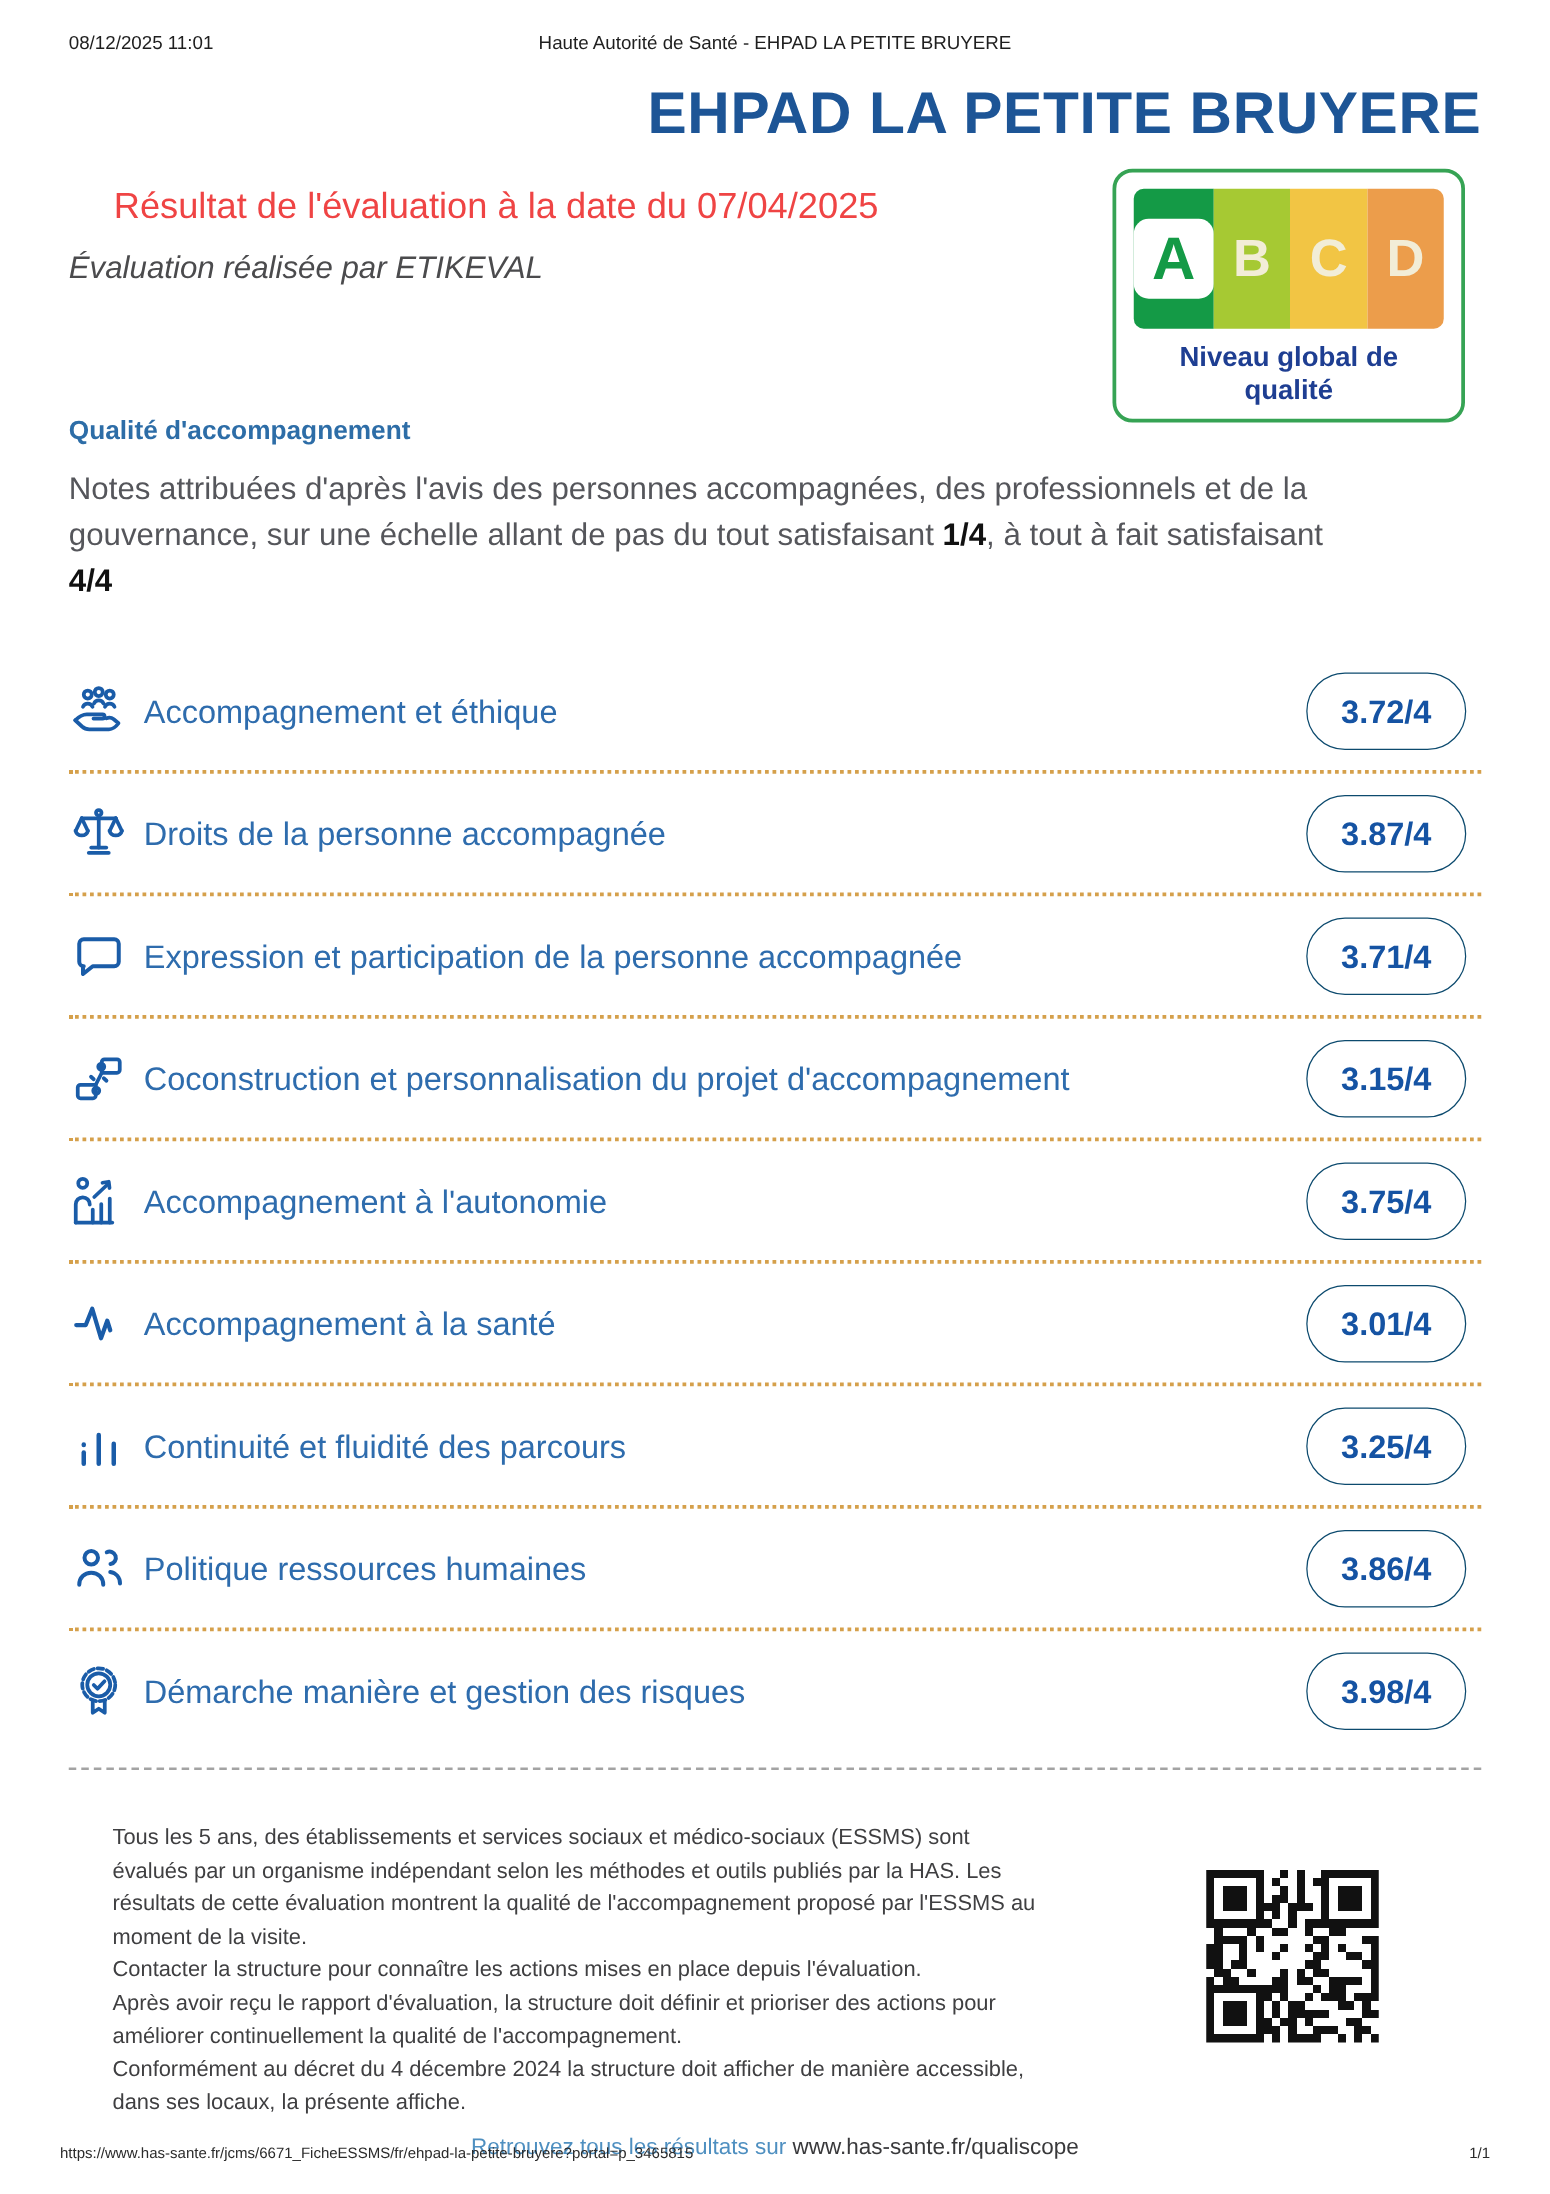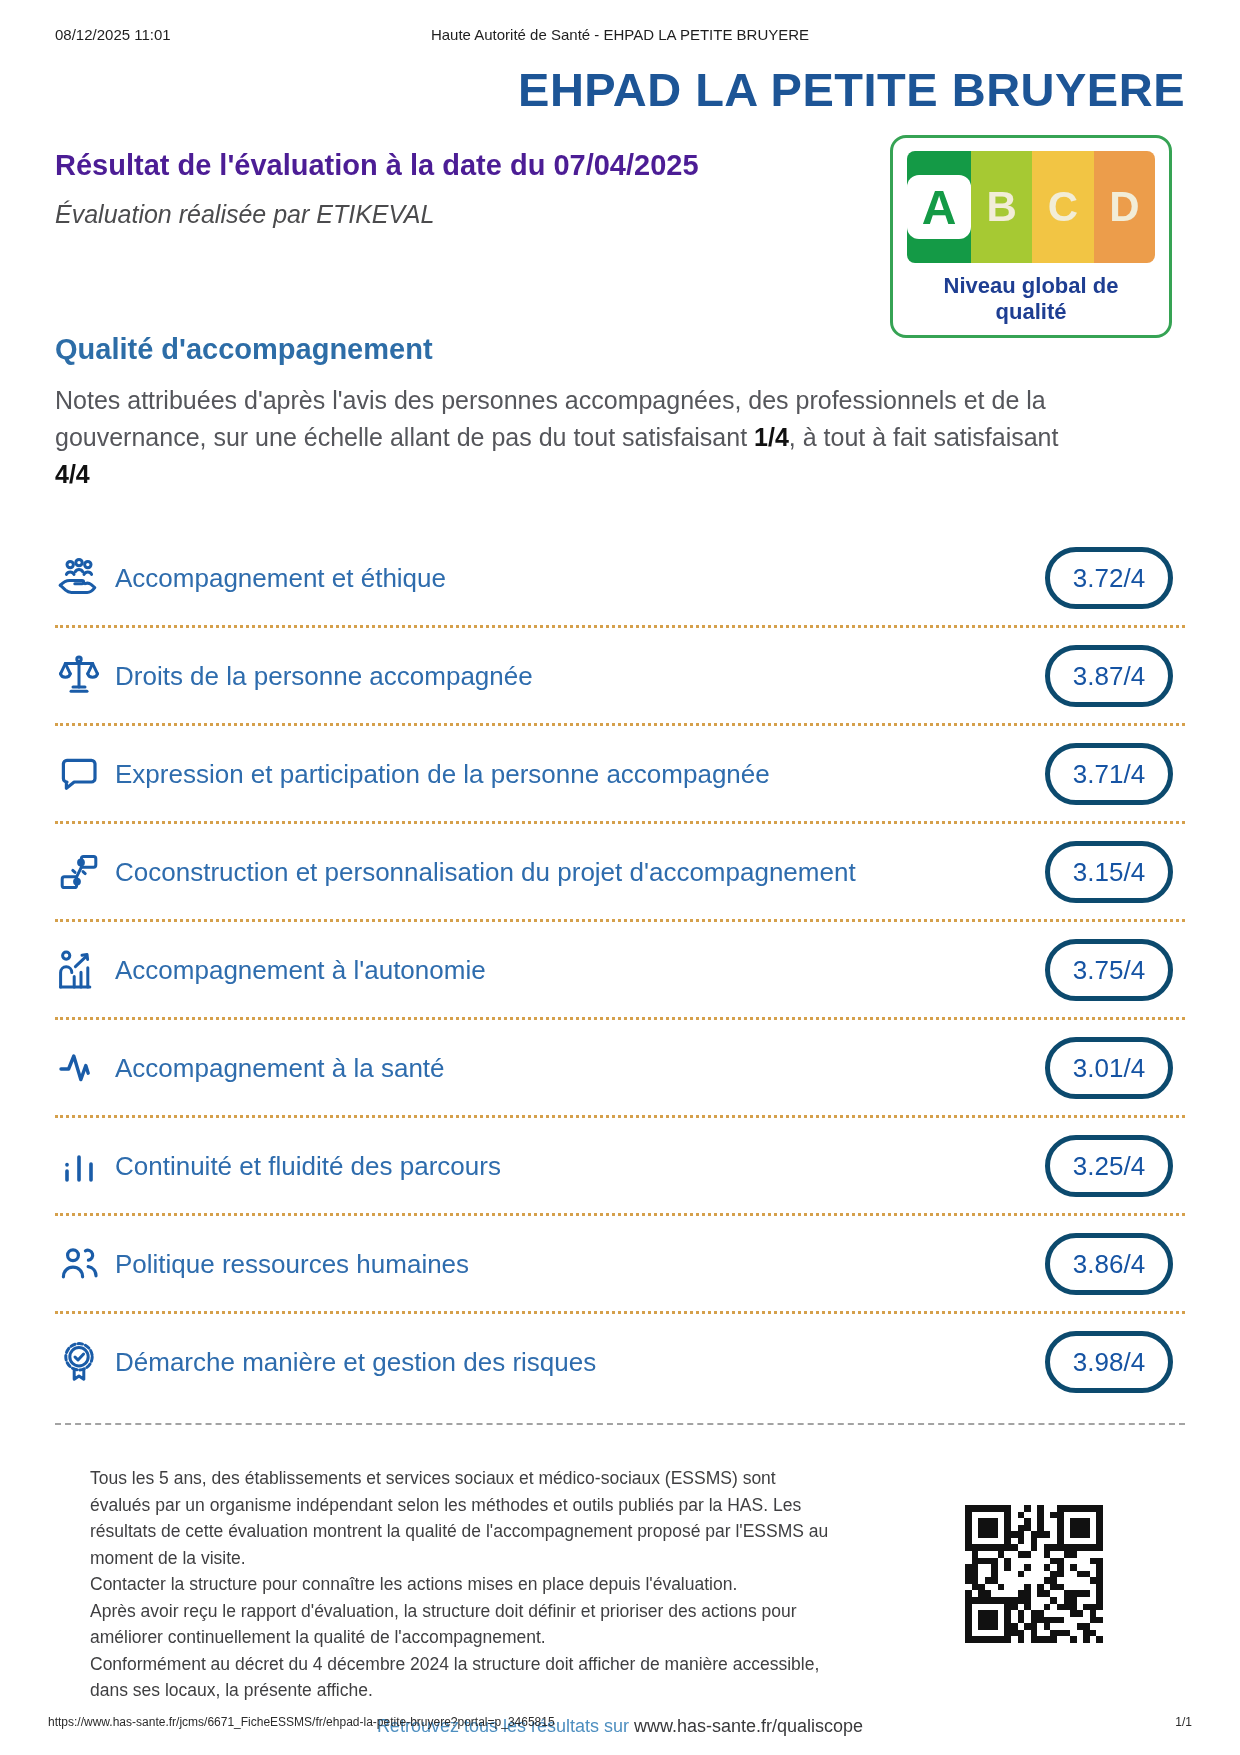--- a/index.html
+++ b/index.html
@@ -17,21 +17,21 @@
   .ph-doctitle { position:absolute; left:0; right:0; top:0; text-align:center; }
 
   
   .page-title {
     margin-top:16px; font-size:47px; font-weight:800; letter-spacing:.5px;
     color:#1d5596;
     text-align:right;
   }
 
   
-  .result-title { margin-top:32px; font-size:29px; font-weight:700; color:#4c1d95; }
+  .result-title { margin-top:32px; font-size:29px; font-weight:400; color:#ef4444;margin-left:36px; }
   .evaluator { margin-top:18px; font-size:25px; font-style:italic; color:#4b4b4d; }
 
   .quality-badge {
     position:absolute; top:135px; right:68px; width:282px;
     border:3px solid #36a354; border-radius:16px; background:#fff;
     padding:13px 14px 10px 14px;
   }
   .bands { display:flex; height:112px; }
   .band {
     flex:1; display:flex; align-items:center; justify-content:center;
@@ -44,35 +44,35 @@
   .band-a .grade-box {
     width:64px; height:64px; background:#fff; border-radius:12px;
     display:flex; align-items:center; justify-content:center;
     color:#149a46; font-size:48px; font-weight:800;
   }
   .badge-caption {
     margin-top:10px; text-align:center; font-size:22px; font-weight:700; color:#1e3e92;
   }
 
   
-  .section-title { margin-top:104px; font-size:29px; font-weight:700; color:#2d6da7; }
+  .section-title { margin-top:104px; font-size:21px; font-weight:700; color:#2d6da7; }
   .intro { margin-top:16px; font-size:25px; line-height:37px; color:#55565b; max-width:1030px; }
   .intro b { color:#111; font-weight:700; }
 
   
   .ratings { margin-top:50px; }
   .rating-row { display:flex; align-items:center; height:70px; }
   .rating-icon { width:48px; height:48px; flex:0 0 48px; margin-right:12px; color:#1a5ca8; }
   .rating-icon svg { width:100%; height:100%; display:block; }
   .rating-label { font-size:26px; color:#2e6cad; }
   .score-pill {
     margin-left:auto; margin-right:12px; min-width:128px; height:62px;
-    border:5px solid #0c4a6e; border-radius:32px; background:#fff;
+    border:1px solid #0c4a6e; border-radius:32px; background:#fff;
     display:flex; align-items:center; justify-content:center;
-    font-size:26px; font-weight:400; color:#1553a3; padding:0 18px;
+    font-size:26px; font-weight:700; color:#1553a3; padding:0 18px;
   }
   .dotted-sep { border-top:3px dotted #d5a04b; margin:12px 0 13px 0; }
   .final-sep { border-top:2px dashed #a3a3a3; margin-top:26px; }
 
   
   .footer-section { display:flex; margin-top:40px; }
   .footer-text { padding-left:35px; width:775px; font-size:17.5px; line-height:26.5px; color:#3f3f41; }
   .qr-wrap { margin-left:auto; margin-right:82px; margin-top:40px; width:138px; height:138px; }
   .qr-wrap svg { width:100%; height:100%; display:block; }
 

